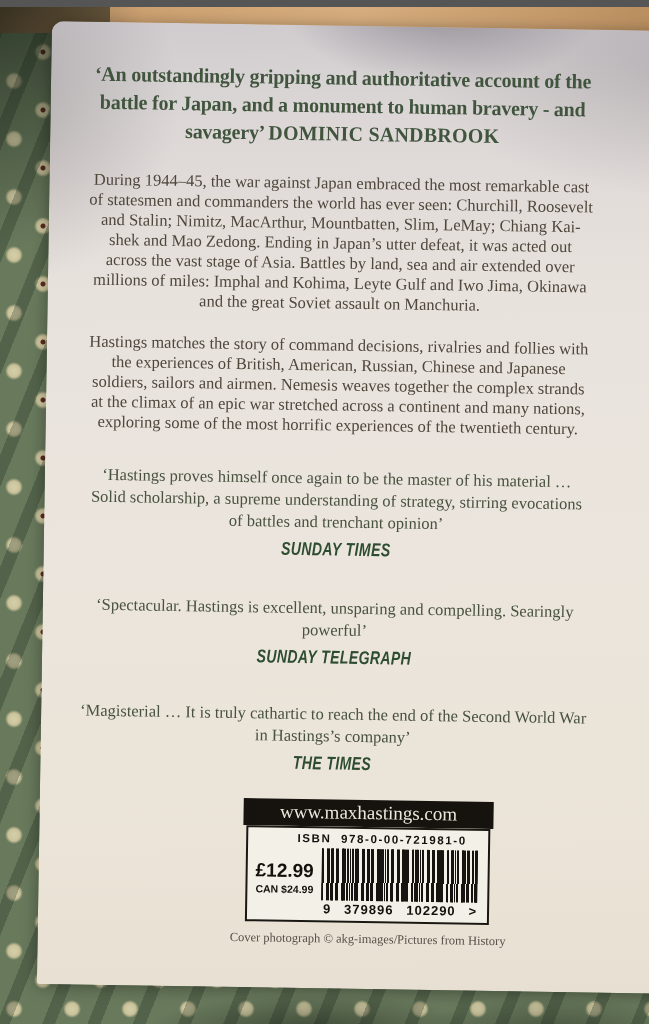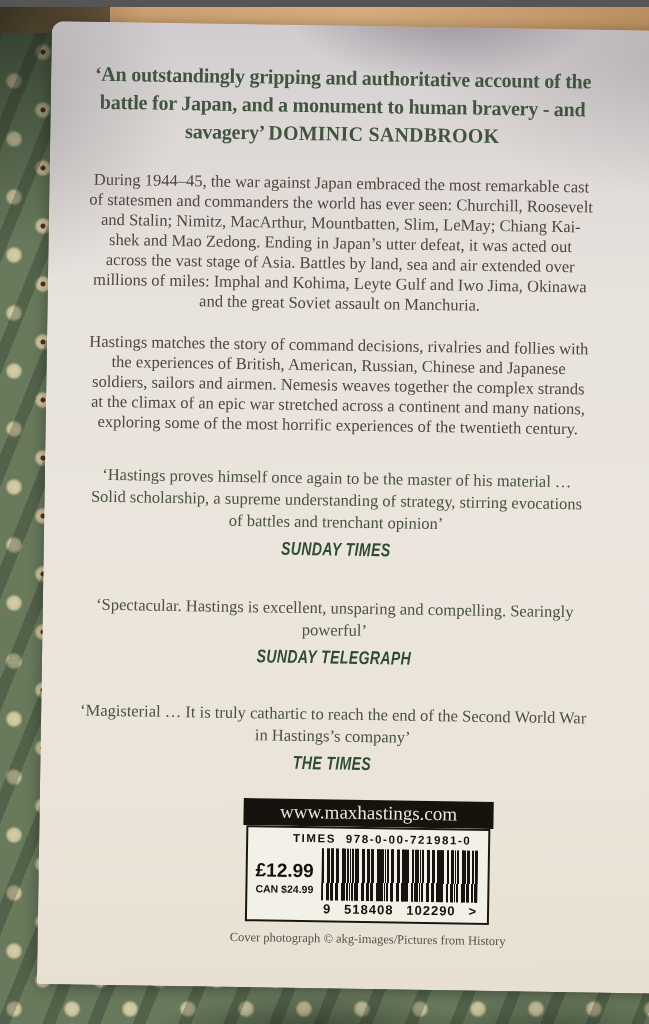--- a/index.html
+++ b/index.html
@@ -101,31 +101,31 @@
       </div>
 
       <div class="review" style="margin-top:34px">
         <div>‘Magisterial … It is truly cathartic to reach the end of the Second World War in Hastings’s company’</div>
         <span class="src">THE TIMES</span>
       </div>
 
       <div class="bottom-block">
         <div class="site-bar">www.maxhastings.com</div>
         <div class="isbn-box">
-          <div class="isbn-row"><span>TIMES</span>&nbsp;&nbsp;<span>978-0-00-721981-0</span></div>
+          <div class="isbn-row"><span>ISBN</span>&nbsp;&nbsp;<span>978-0-00-721981-0</span></div>
           <div class="box-body">
             <div class="price-col">
               <div class="gbp">£12.99</div>
               <div class="can">CAN $24.99</div>
             </div>
             <div class="barcode-col">
               <div class="bars"></div>
               <div class="digits">
                 <span>9</span>
-                <span>518408</span>
+                <span>379896</span>
                 <span>102290</span>
                 <span>&gt;</span>
               </div>
             </div>
           </div>
         </div>
         <div class="credit">Cover photograph © akg-images/Pictures from History</div>
       </div>
 
     </div>

